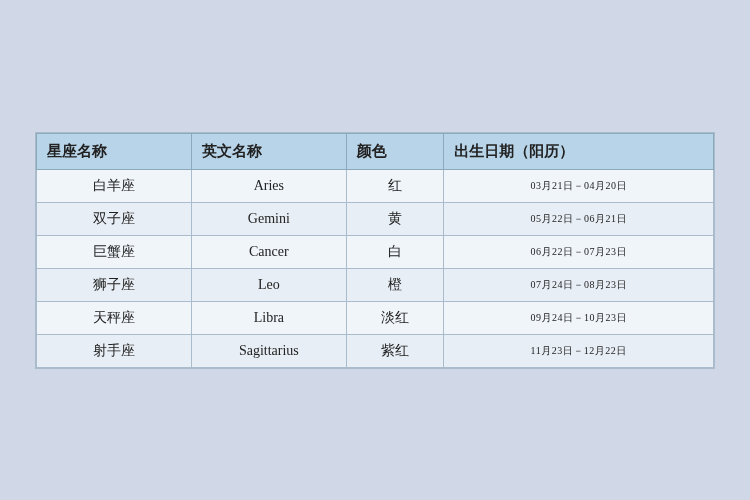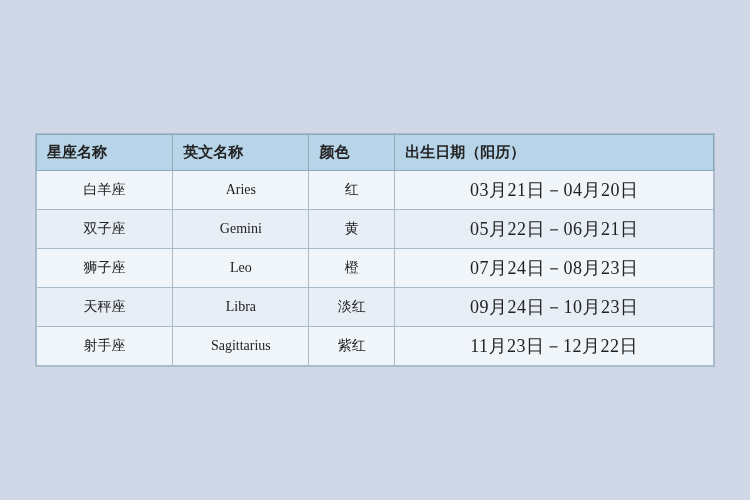--- a/index.html
+++ b/index.html
@@ -58,21 +58,21 @@
 
     td.english-name {
       font-size: 14px;
     }
 
     td.color-name {
       font-size: 14px;
     }
 
     td.date-range {
-      font-size: 18px;
+      font-size: 10px;
       letter-spacing: 0.5px;
     }
   </style>
 </head>
 <body>
 
 <div class="table-container">
   <table>
     <thead>
       <tr>
@@ -89,20 +89,26 @@
           <td class="color-name">红</td>
           <td class="date-range">03月21日－04月20日</td>
         </tr>
         <tr>
           <td class="chinese-name">双子座</td>
           <td class="english-name">Gemini</td>
           <td class="color-name">黄</td>
           <td class="date-range">05月22日－06月21日</td>
         </tr>
         <tr>
+          <td class="chinese-name">巨蟹座</td>
+          <td class="english-name">Cancer</td>
+          <td class="color-name">白</td>
+          <td class="date-range">06月22日－07月23日</td>
+        </tr>
+        <tr>
           <td class="chinese-name">狮子座</td>
           <td class="english-name">Leo</td>
           <td class="color-name">橙</td>
           <td class="date-range">07月24日－08月23日</td>
         </tr>
         <tr>
           <td class="chinese-name">天秤座</td>
           <td class="english-name">Libra</td>
           <td class="color-name">淡红</td>
           <td class="date-range">09月24日－10月23日</td>

